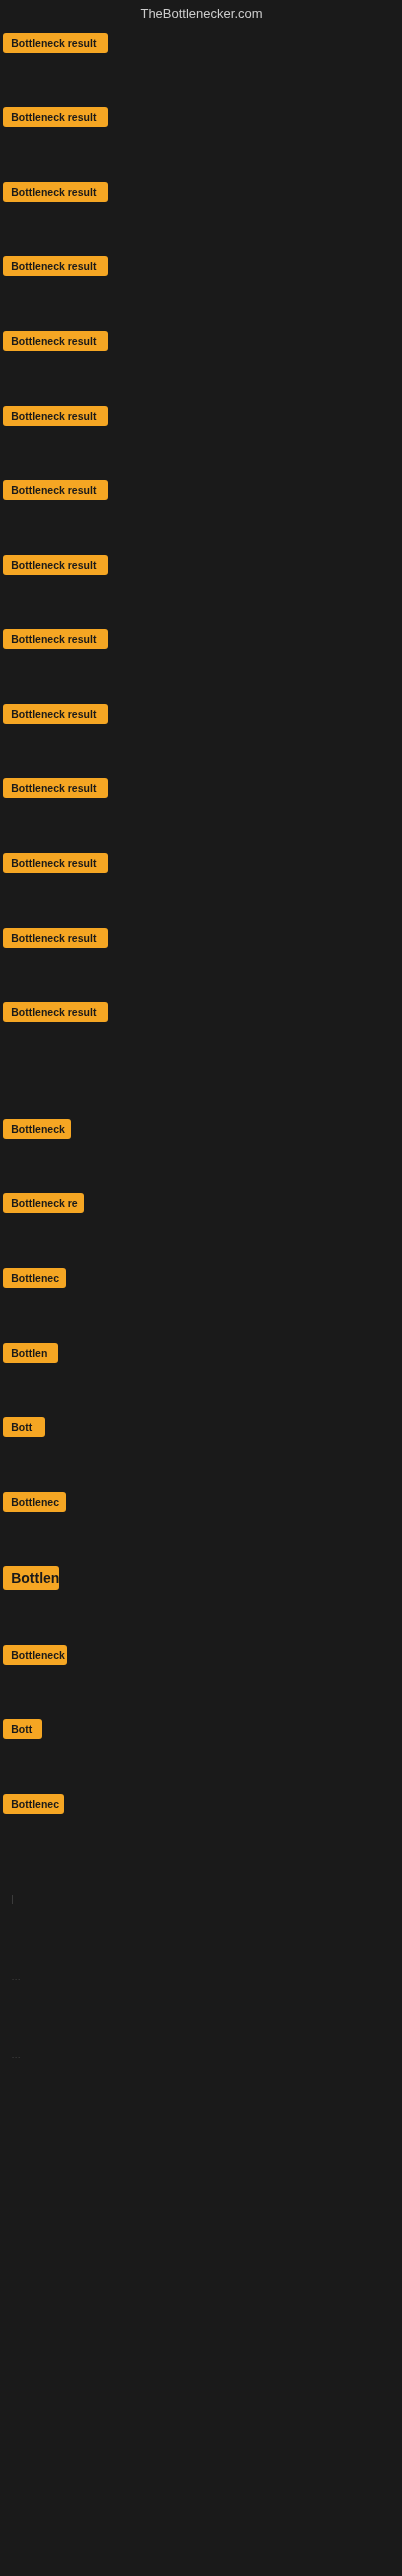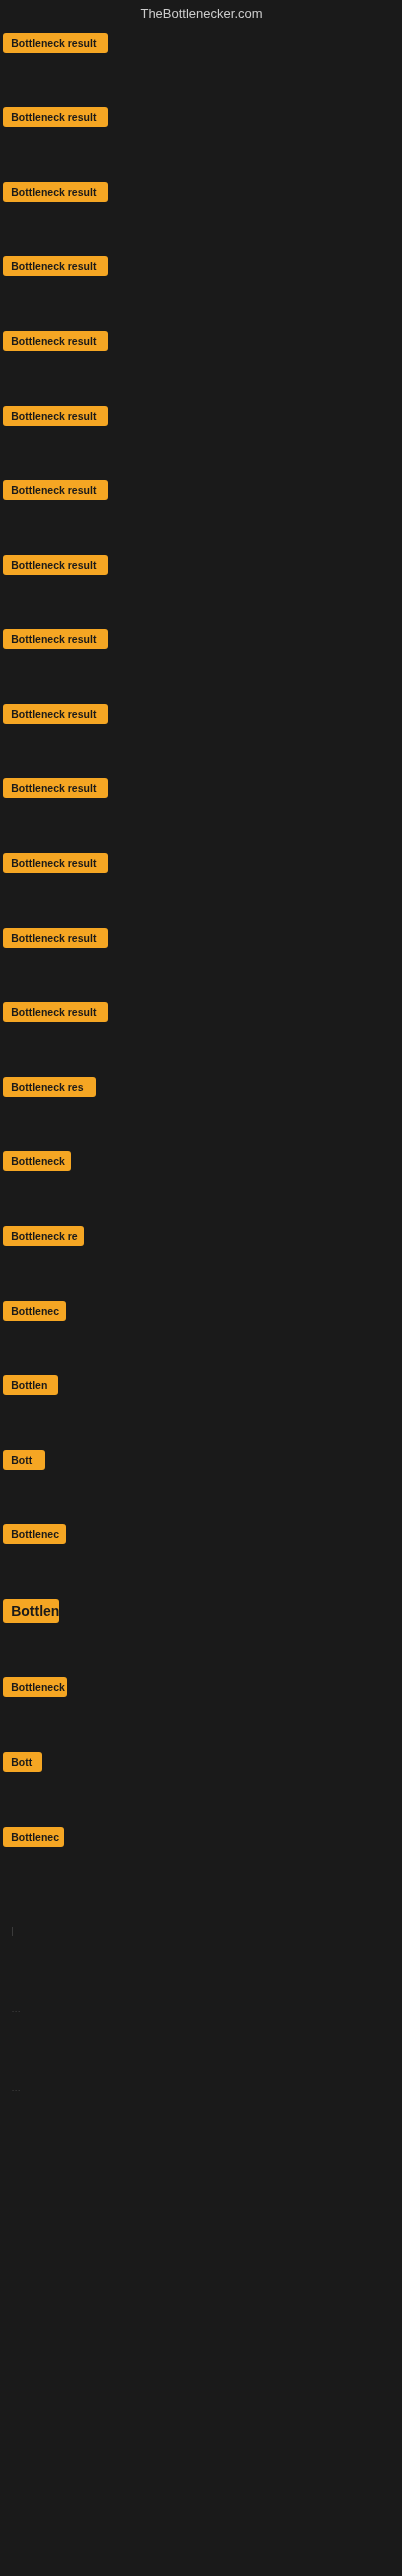--- a/index.html
+++ b/index.html
@@ -112,21 +112,20 @@
       <div class="bottleneck-item item-9"><span class="bottleneck-badge">Bottleneck result</span></div>
       <div style="height: 42px;"></div>
       <div class="bottleneck-item item-10"><span class="bottleneck-badge">Bottleneck result</span></div>
       <div style="height: 42px;"></div>
       <div class="bottleneck-item item-11"><span class="bottleneck-badge">Bottleneck result</span></div>
       <div style="height: 42px;"></div>
       <div class="bottleneck-item item-12"><span class="bottleneck-badge">Bottleneck result</span></div>
       <div style="height: 42px;"></div>
       <div class="bottleneck-item item-13"><span class="bottleneck-badge">Bottleneck result</span></div>
       <div style="height: 42px;"></div>
-      <div class="bottleneck-item item-14"><span class="bottleneck-badge">Bottleneck res</span></div>
       <div style="height: 42px;"></div>
       <div class="bottleneck-item item-15"><span class="bottleneck-badge">Bottleneck</span></div>
       <div style="height: 42px;"></div>
       <div class="bottleneck-item item-16"><span class="bottleneck-badge">Bottleneck re</span></div>
       <div style="height: 42px;"></div>
       <div class="bottleneck-item item-17"><span class="bottleneck-badge">Bottlenec</span></div>
       <div style="height: 42px;"></div>
       <div class="bottleneck-item item-18"><span class="bottleneck-badge">Bottlen</span></div>
       <div style="height: 42px;"></div>
       <div class="bottleneck-item item-19"><span class="bottleneck-badge">Bott</span></div>

